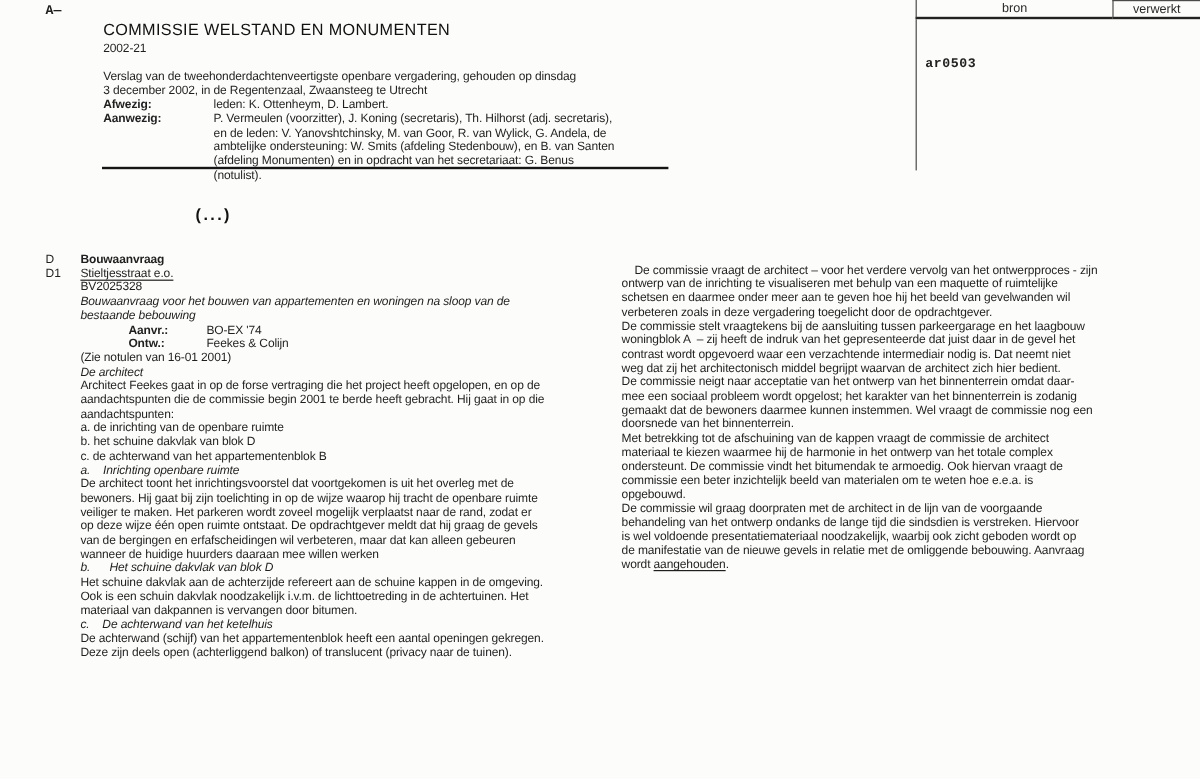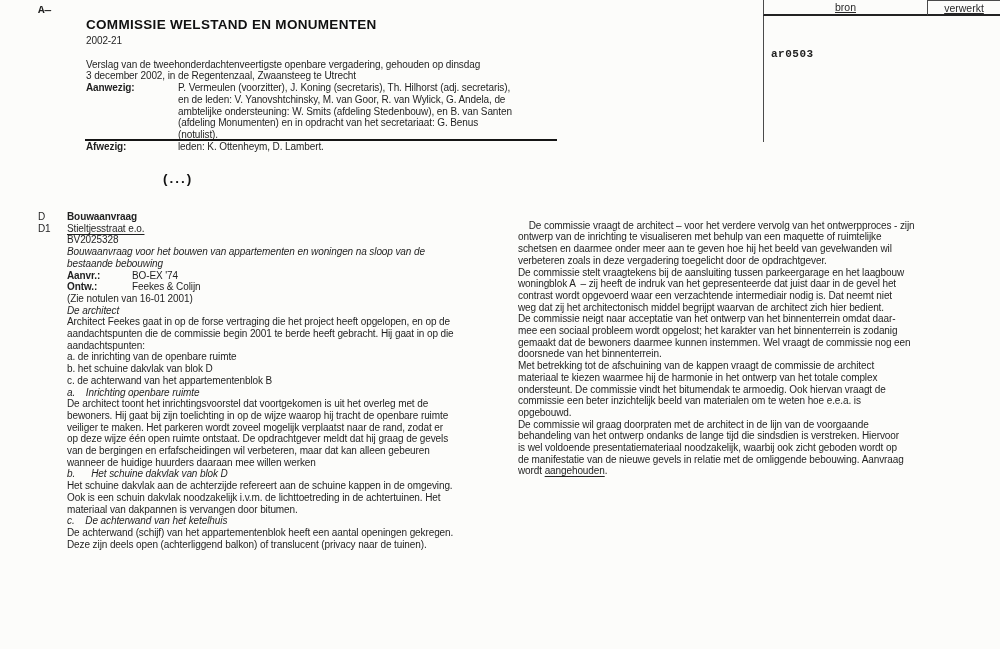--- a/index.html
+++ b/index.html
@@ -16,36 +16,36 @@
 
   
   .margin-mark{
     position:absolute;left:38px;top:5px;
     font-family:"Liberation Mono","DejaVu Sans Mono",monospace;
     font-weight:bold;font-size:11px;letter-spacing:0;
   }
 
   
   .doc-header{position:absolute;left:86px;top:17px;width:480px;}
-  .doc-title{font-size:13.5px;line-height:16px;font-weight:bold;letter-spacing:0.3px;color:#111;margin-bottom:2px;}
+  .doc-title{font-size:13.5px;line-height:16px;font-weight:normal;letter-spacing:0.3px;color:#111;margin-bottom:2px;}
   .doc-number{line-height:11.7px;}
   .doc-desc{line-height:11.7px;margin-top:12px;}
   .att-row{display:grid;grid-template-columns:92px 1fr;}
   .att-label{font-weight:bold;}
   .header-rule{position:absolute;left:85px;top:139px;width:472px;height:2px;background:#151515;}
 
   
   .stamp-table{
     position:absolute;left:763px;top:0;width:237px;height:142px;
     display:grid;grid-template-columns:164px 1fr;grid-template-rows:16px 1fr;
     color:#2a2a2a;
   }
   .stamp-hcell{
     font-size:10.5px;line-height:15px;text-align:center;letter-spacing:0;
-    border-left:1px solid #4a4a4a;border-bottom:2px solid #222;text-decoration:underline;
+    border-left:1px solid #4a4a4a;border-bottom:2px solid #222;
   }
   .stamp-hcell.verwerkt{border-top:1px solid #4a4a4a;}
   .stamp-bcell{border-left:1px solid #4a4a4a;}
   .stamp-note{
     padding:9px 0 0 12px;
     font-family:"Liberation Mono","DejaVu Sans Mono",monospace;
     font-size:10.5px;line-height:16.5px;font-weight:bold;letter-spacing:0;color:#222;
   }
   .stamp-code{
     padding:33px 0 0 7px;
@@ -58,51 +58,51 @@
 
   
   .codes{position:absolute;left:38px;top:211px;}
 
   
   .left-col{position:absolute;left:67px;top:211px;width:450px;}
   .right-col{position:absolute;left:518px;top:208px;width:460px;}
 
   .title-row{display:flex;justify-content:space-between;width:434px;flex-direction:column;}
   .kv{display:flex;}
-  .kv .k{font-weight:bold;width:65px;flex:none;}
+  .kv .k{font-weight:bold;width:65px;flex:none;margin-left:40px;}
 </style>
 </head>
 <body>
 
 <div class="margin-mark">A—</div>
 
 <div class="stamp-table">
   <div class="stamp-hcell">bron</div>
   <div class="stamp-hcell verwerkt">verwerkt</div>
   <div class="stamp-bcell">
     <div class="stamp-code">ar0503</div>
   </div>
 </div>
 
 <div class="doc-header">
   <div class="doc-title">COMMISSIE WELSTAND EN MONUMENTEN</div>
   <div class="doc-number">2002-21</div>
   <div class="doc-desc pre">Verslag van de tweehonderdachtenveertigste openbare vergadering, gehouden op dinsdag
 3 december 2002, in de Regentenzaal, Zwaansteeg te Utrecht</div>
   <div class="att-row">
+    <div class="att-label">Afwezig:</div>
+    <div class="pre">leden: K. Ottenheym, D. Lambert.</div>
+  </div>
+  <div class="att-row">
     <div class="att-label">Aanwezig:</div>
     <div class="pre">P. Vermeulen (voorzitter), J. Koning (secretaris), Th. Hilhorst (adj. secretaris),
 en de leden: V. Yanovshtchinsky, M. van Goor, R. van Wylick, G. Andela, de
 ambtelijke ondersteuning: W. Smits (afdeling Stedenbouw), en B. van Santen
 (afdeling Monumenten) en in opdracht van het secretariaat: G. Benus
 (notulist).</div>
-  </div>
-  <div class="att-row">
-    <div class="att-label">Afwezig:</div>
-    <div class="pre">leden: K. Ottenheym, D. Lambert.</div>
   </div>
 </div>
 <div class="header-rule"></div>
 
 <div class="ellipsis-mark">(...)</div>
 
 <div class="codes">
   <div>D</div>
   <div>D1</div>
 </div>

